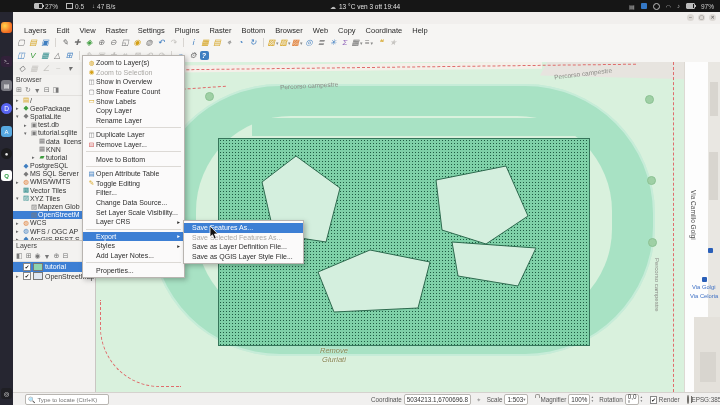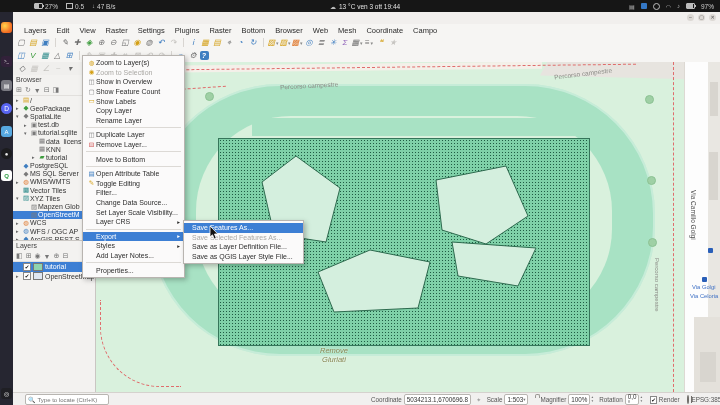--- a/index.html
+++ b/index.html
@@ -235,25 +235,25 @@
       <span class="menu-item">Plugins</span>
 
       <span class="menu-item">Raster</span>
 
       <span class="menu-item">Bottom</span>
 
       <span class="menu-item">Browser</span>
 
       <span class="menu-item">Web</span>
 
-      <span class="menu-item">Mesh</span>
+      <span class="menu-item">Copy</span>
 
       <span class="menu-item">Coordinate</span>
 
-      <span class="menu-item">Campo</span>
+      <span class="menu-item">Help</span>
 
   </div>
 
   <div class="abs toolbars">
     <div class="tbrow">
 
         <span class="tbi" data-c="g">
           <i class="tg">▢</i>
         </span>
 

